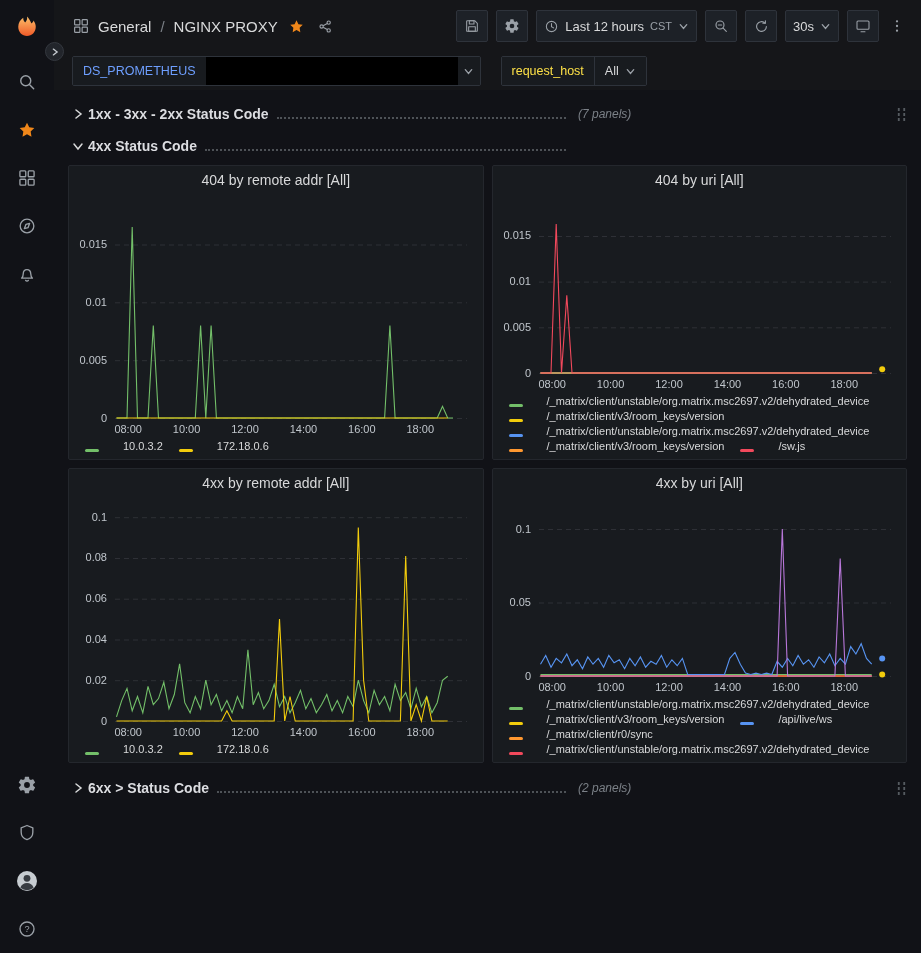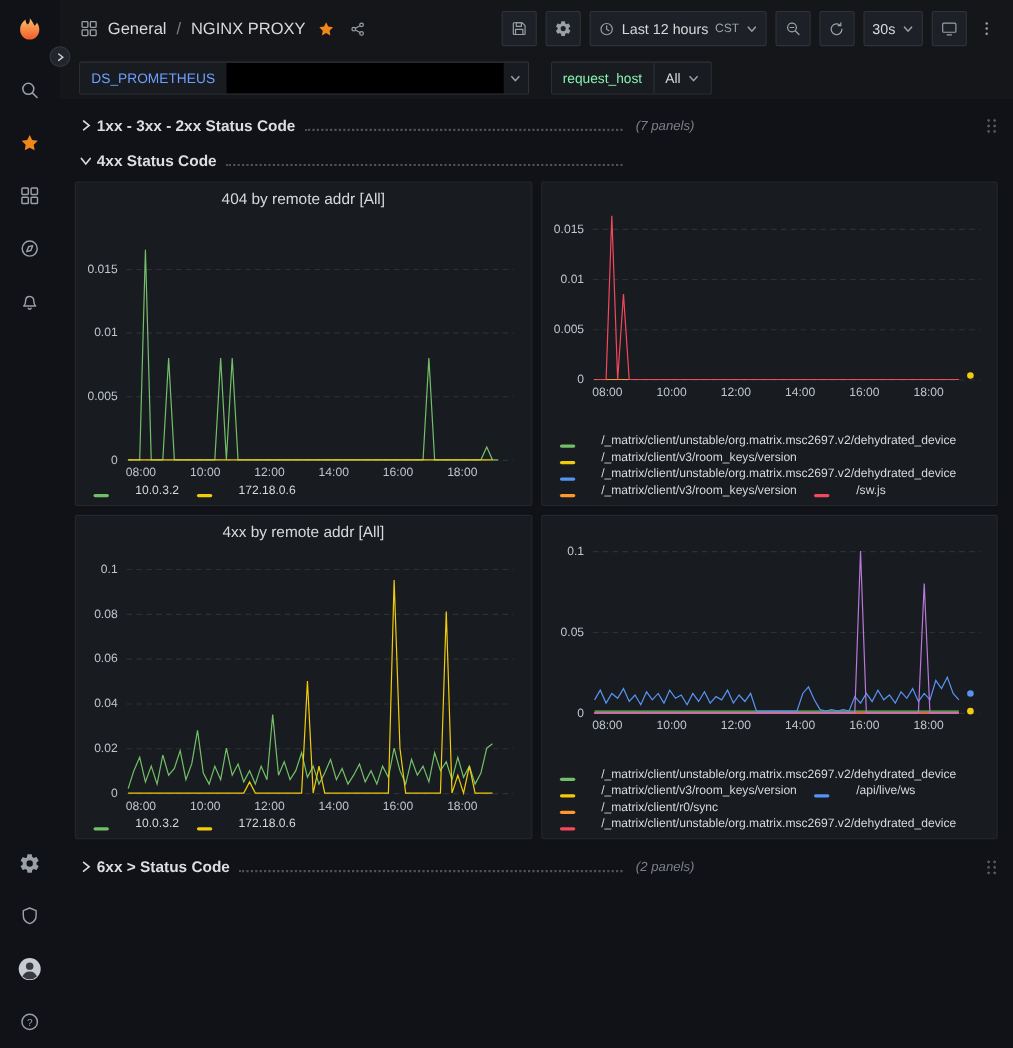--- a/index.html
+++ b/index.html
@@ -25,30 +25,30 @@
 
   
   .main { flex:1; display:flex; flex-direction:column; min-width:0; }
 
   .topbar { height:52px; display:flex; align-items:center; padding:0 14px 0 18px; gap:8px; background:#151619; }
   .crumb { display:flex; align-items:center; gap:8px; }
   .crumb-text { font-size:15px; color:#d8d9da; }
   .crumb-sep { color:#7b8087; font-size:15px; padding:0 1px; }
   .tb-right { margin-left:auto; display:flex; align-items:center; gap:8px; }
   .tb-btn {
-    height:32px; min-width:32px; padding:0 7px; display:flex; align-items:center; justify-content:flex-start; gap:6px;
+    height:32px; min-width:32px; padding:0 7px; display:flex; align-items:center; justify-content:flex-end; gap:6px;
     background:#1d2127; border:1px solid #2e333b; border-radius:2px; color:#d8d9da; font-size:13px; cursor:pointer;
   }
   .tb-btn .tz { font-size:11px; color:#9aa0a7; }
   .icon-btn-plain { background:none; border:none; display:flex; align-items:center; cursor:pointer; padding:2px; }
 
   .subbar { height:38px; display:flex; align-items:center; padding:0 14px 0 18px; gap:0; background:#151619; }
   .var-group { display:flex; align-items:stretch; height:30px; border:1px solid #2e333b; border-radius:2px; overflow:hidden; }
   .var-label { background:#181b1f; color:#6e9fff; font-size:12.5px; display:flex; align-items:center; padding:0 10px;text-align:right; }
-  .var-label.plain { color:#86efac; }
+  .var-label.plain { color:#fde047; }
   .var-value-black { width:252px; background:#000; }
   .var-chev { width:22px; display:flex; align-items:center; justify-content:center; background:#181b1f; }
   .var-value { background:#181b1f; color:#d8d9da; font-size:12.5px; display:flex; align-items:center; gap:6px; padding:0 10px; border-left:1px solid #2e333b;justify-content:space-between; }
   .gap18 { width:20px; }
 
   
   .dash { flex:1; overflow:hidden; padding:8px 14px 0 14px; background:#111217; }
 
   .row-header { height:26px; display:flex; align-items:center; margin:3px 0 6px 0; cursor:pointer; }
   .row-chev { width:20px; display:flex; align-items:center; justify-content:center; }
@@ -320,20 +320,21 @@
                 <span class="swatch" style="background: rgb(115, 191, 105);"></span>
                 <span>10.0.3.2</span>
               </div>
               <div class="legend-item">
                 <span class="swatch" style="background: rgb(242, 204, 12);"></span>
                 <span>172.18.0.6</span>
               </div>
             </div>
         </div>
         <div class="panel">
+          <div class="panel-title">404 by uri [All]</div>
           <div class="chart">
               <svg width="414" height="199" viewBox="0 0 414 199">
                 <line x1="46" x2="398" y1="179.5" y2="179.5" stroke="rgba(204,204,220,0.12)" stroke-dasharray="5 4"></line>
                 <text x="38" y="182.5" text-anchor="end" fill="#c0c6cc" font-size="11">0</text>
                 <line x1="46" x2="398" y1="133.8" y2="133.8" stroke="rgba(204,204,220,0.12)" stroke-dasharray="5 4"></line>
                 <text x="38" y="136.82432432432432" text-anchor="end" fill="#c0c6cc" font-size="11">0.005</text>
                 <line x1="46" x2="398" y1="88.1" y2="88.1" stroke="rgba(204,204,220,0.12)" stroke-dasharray="5 4"></line>
                 <text x="38" y="91.14864864864865" text-anchor="end" fill="#c0c6cc" font-size="11">0.01</text>
                 <line x1="46" x2="398" y1="42.5" y2="42.5" stroke="rgba(204,204,220,0.12)" stroke-dasharray="5 4"></line>
                 <text x="38" y="45.47297297297297" text-anchor="end" fill="#c0c6cc" font-size="11">0.015</text>
@@ -405,20 +406,21 @@
                 <span class="swatch" style="background: rgb(115, 191, 105);"></span>
                 <span>10.0.3.2</span>
               </div>
               <div class="legend-item">
                 <span class="swatch" style="background: rgb(242, 204, 12);"></span>
                 <span>172.18.0.6</span>
               </div>
             </div>
         </div>
         <div class="panel">
+          <div class="panel-title">4xx by uri [All]</div>
           <div class="chart">
               <svg width="414" height="199" viewBox="0 0 414 199">
                 <line x1="46" x2="398" y1="179.5" y2="179.5" stroke="rgba(204,204,220,0.12)" stroke-dasharray="5 4"></line>
                 <text x="38" y="182.5" text-anchor="end" fill="#c0c6cc" font-size="11">0</text>
                 <line x1="46" x2="398" y1="106.0" y2="106.0" stroke="rgba(204,204,220,0.12)" stroke-dasharray="5 4"></line>
                 <text x="38" y="109.02173913043478" text-anchor="end" fill="#c0c6cc" font-size="11">0.05</text>
                 <line x1="46" x2="398" y1="32.5" y2="32.5" stroke="rgba(204,204,220,0.12)" stroke-dasharray="5 4"></line>
                 <text x="38" y="35.54347826086956" text-anchor="end" fill="#c0c6cc" font-size="11">0.1</text>
                 <text x="59.14522821576764" y="194" text-anchor="middle" fill="#c0c6cc" font-size="11">08:00</text>
                 <text x="117.56846473029046" y="194" text-anchor="middle" fill="#c0c6cc" font-size="11">10:00</text>

